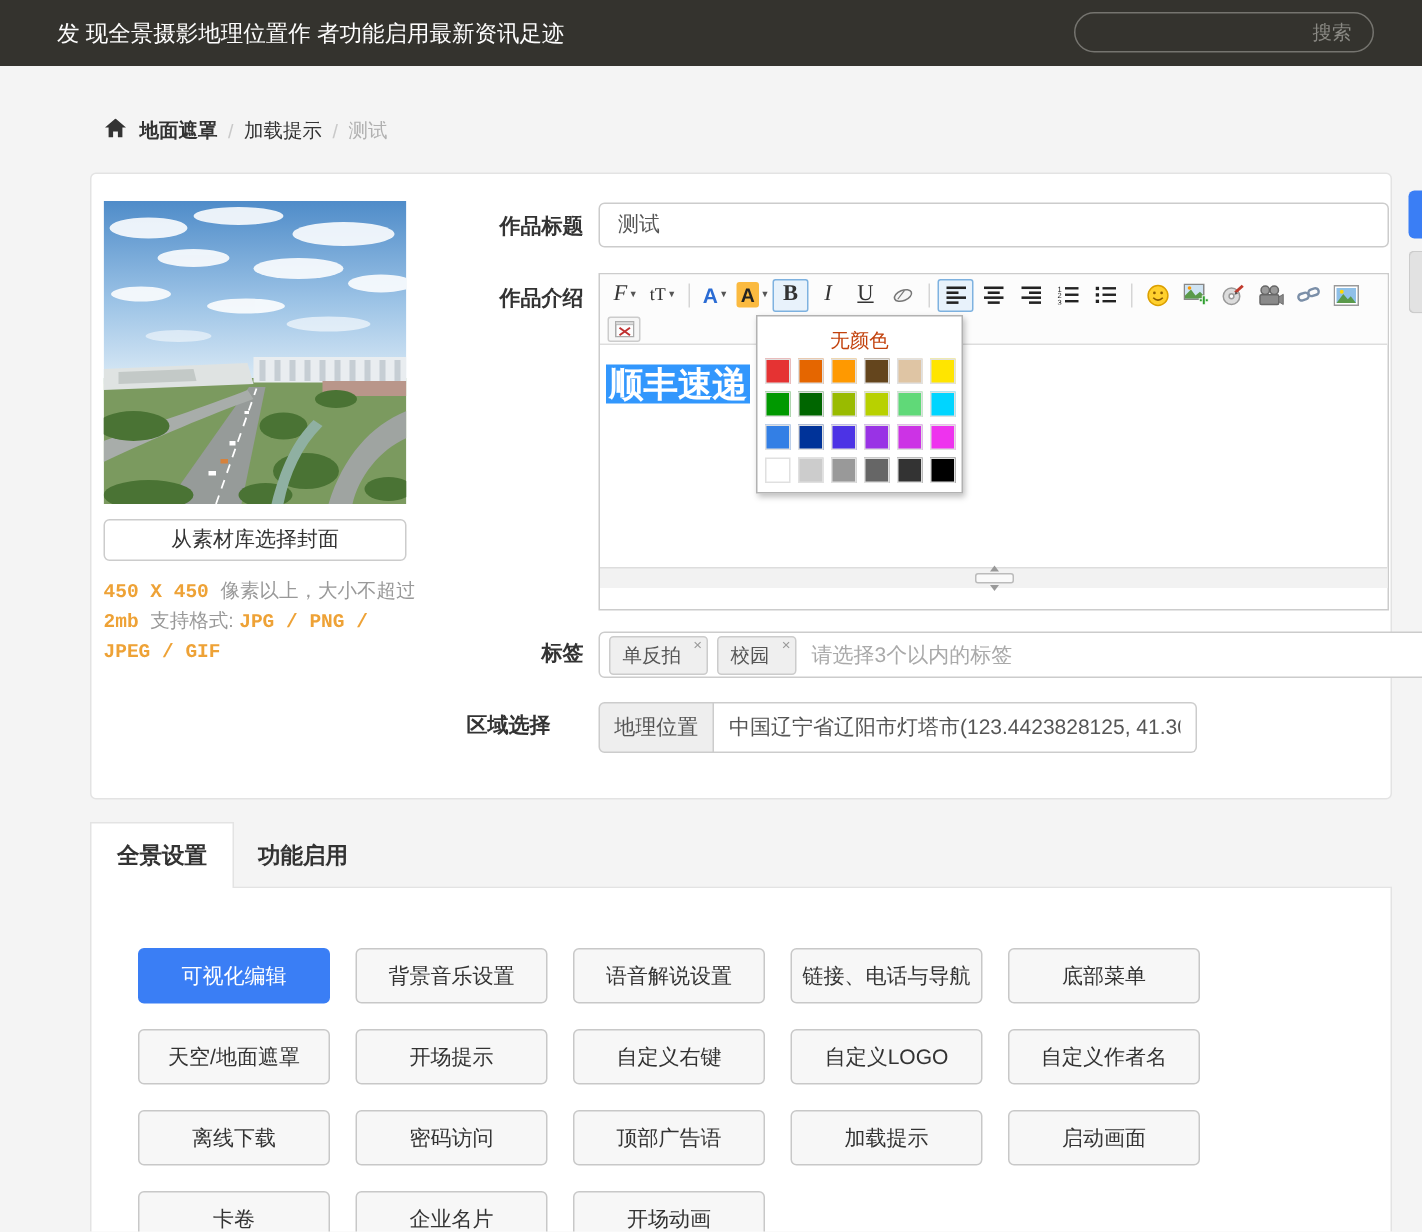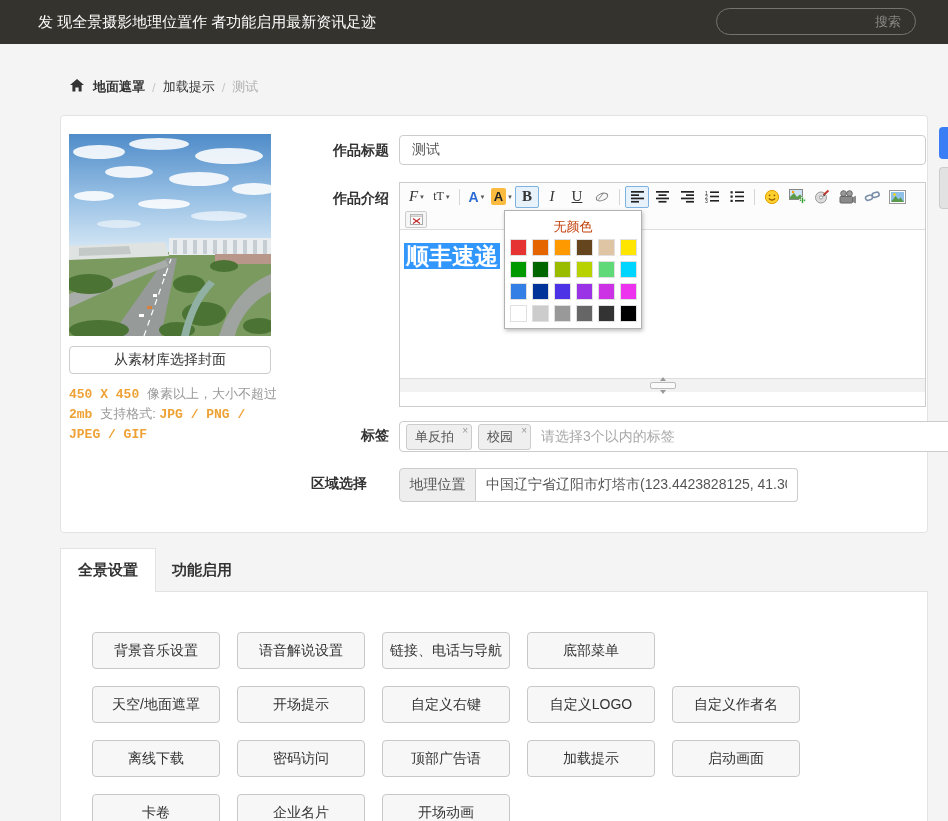--- a/index.html
+++ b/index.html
@@ -409,20 +409,21 @@
   </section>
 
   <div class="floater-blue"></div>
   <div class="floater-gray"></div>
 
   <div class="tab inactive">功能启用</div>
   <div class="tab active">全景设置</div>
 
   <section class="panel2">
     <div class="frow">
+      <button class="fbtn active">可视化编辑</button>
       <button class="fbtn">背景音乐设置</button>
       <button class="fbtn">语音解说设置</button>
       <button class="fbtn">链接、电话与导航</button>
       <button class="fbtn">底部菜单</button>
     </div>
     <div class="frow">
       <button class="fbtn">天空/地面遮罩</button>
       <button class="fbtn">开场提示</button>
       <button class="fbtn">自定义右键</button>
       <button class="fbtn">自定义LOGO</button>

